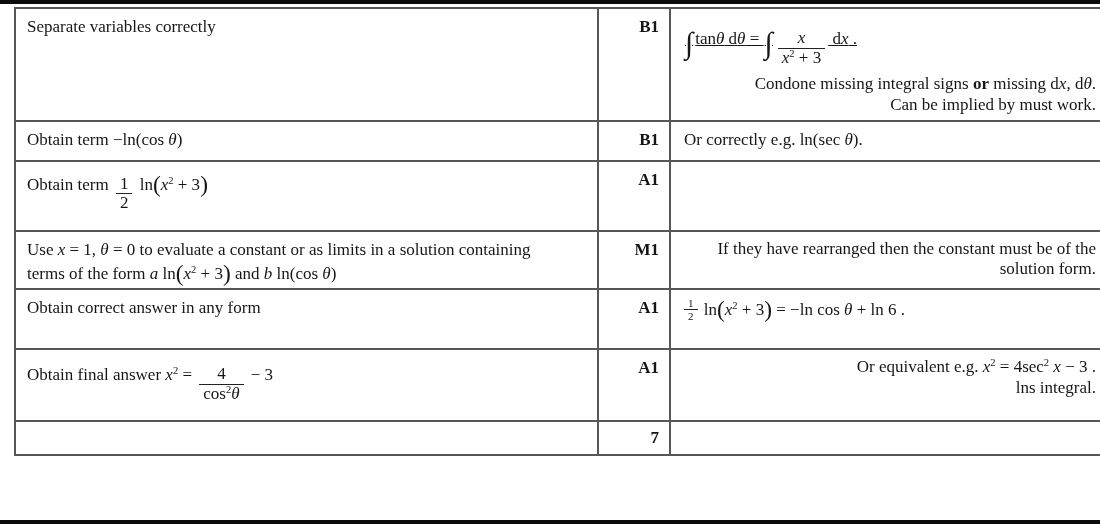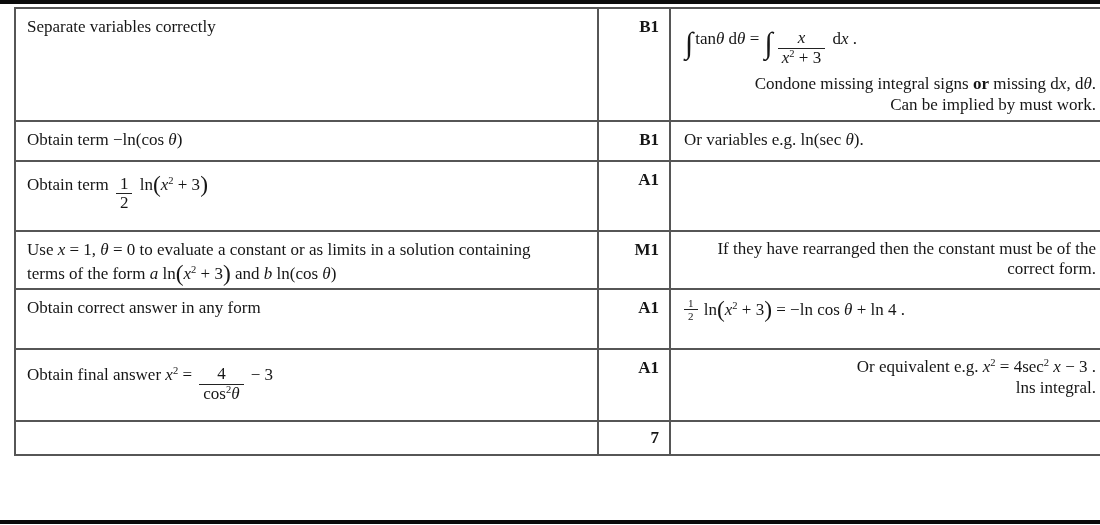--- a/index.html
+++ b/index.html
@@ -27,21 +27,21 @@
   .intg { font-size:30px; line-height:0; vertical-align:-0.30em; margin:0 2px 0 1px; }
   sup.s { font-size:0.62em; line-height:0; vertical-align:0.55em; }
   .bigp { font-size:1.38em; line-height:0; vertical-align:-0.10em; font-weight:300; }
 
   .frac { display:inline-block; text-align:center; line-height:1.08;
           vertical-align:-1.10em; margin:0 3px; }
   .frac .num { display:block; padding:0 4px; }
   .frac .den { display:block; border-top:1.5px solid #222; padding:0 4px; }
   .frac.sm { font-size:11px; line-height:1.12; vertical-align:-0.50em; margin:0 2px 0 0; }
 
-  .fline { line-height:40px; margin:3px 0 7px 0; white-space:nowrap; }
+  .fline { line-height:40px; margin:3px 0 7px 0; white-space:nowrap;text-decoration:underline; }
   .note { line-height:1.22;text-align:right; }
 </style>
 </head>
 <body>
 
 <div class="rule rule-top"></div>
 
 <table class="ms">
   <colgroup>
       <col style="width:583px">
@@ -56,46 +56,46 @@
     <td class="cmt">
       <div class="fline"><span class="intg">∫</span><span>tan</span><i>θ</i><span> d</span><i>θ</i><span> = </span><span class="intg">∫</span><span class="frac"><span class="num"><i>x</i></span><span class="den"><i>x</i><sup class="s">2</sup><span> + 3</span></span></span><span> d</span><i>x</i><span> .</span></div>
       <div class="note"><span>Condone missing integral signs </span><span class="b">or</span><span> missing d</span><i>x</i><span>, d</span><i>θ</i><span>.</span></div>
       <div class="note">Can be implied by must work.</div>
     </td>
   </tr>
 
   <tr class="h2">
     <td><span>Obtain term −ln(cos </span><i>θ</i><span>)</span></td>
     <td class="mark"><span>B1</span></td>
-    <td class="cmt"><span>Or variables e.g. ln(sec </span><i>θ</i><span>).</span></td>
+    <td class="cmt"><span>Or correctly e.g. ln(sec </span><i>θ</i><span>).</span></td>
   </tr>
 
 
   <tr class="h4">
     <td style="padding-top:12px"><span>Obtain term </span><span class="frac"><span class="num">1</span><span class="den">2</span></span><span> ln</span><span class="bigp">(</span><i>x</i><sup class="s">2</sup><span> + 3</span><span class="bigp">)</span></td>
     <td class="mark"><span>A1</span></td>
     <td class="cmt"></td>
   </tr>
 
   <tr class="h5">
     <td>
       <div><span>Use </span><i>x</i><span> = 1, </span><i>θ</i><span> = 0 to evaluate a constant or as limits in a solution containing</span></div>
       <div style="margin-top:3px"><span>terms of the form </span><i>a</i><span> ln</span><span class="bigp">(</span><i>x</i><sup class="s">2</sup><span> + 3</span><span class="bigp">)</span><span> and </span><i>b</i><span> ln(cos </span><i>θ</i><span>)</span></div>
     </td>
     <td class="mark"><span>M1</span></td>
     <td class="cmt">
       <div class="note">If they have rearranged then the constant must be of the</div>
-      <div class="note">correct form.</div>
+      <div class="note">solution form.</div>
     </td>
   </tr>
 
   <tr class="h6">
     <td><span>Obtain correct answer in any form</span></td>
     <td class="mark"><span>A1</span></td>
-    <td class="cmt"><span class="frac sm"><span class="num">1</span><span class="den">2</span></span><span> ln</span><span class="bigp">(</span><i>x</i><sup class="s">2</sup><span> + 3</span><span class="bigp">)</span><span> = −ln cos </span><i>θ</i><span> + ln 4 .</span></td>
+    <td class="cmt"><span class="frac sm"><span class="num">1</span><span class="den">2</span></span><span> ln</span><span class="bigp">(</span><i>x</i><sup class="s">2</sup><span> + 3</span><span class="bigp">)</span><span> = −ln cos </span><i>θ</i><span> + ln 6 .</span></td>
   </tr>
 
   <tr class="h7">
     <td style="padding-top:14px"><span>Obtain final answer </span><i>x</i><sup class="s">2</sup><span> = </span><span class="frac"><span class="num">4</span><span class="den"><span>cos</span><sup class="s">2</sup><i>θ</i></span></span><span> − 3</span></td>
     <td class="mark"><span>A1</span></td>
     <td class="cmt">
       <div class="note"><span>Or equivalent  e.g. </span><i>x</i><sup class="s">2</sup><span> = 4sec</span><sup class="s">2</sup><i> x</i><span> − 3 .</span></div>
       <div class="note">lns integral.</div>
     </td>
   </tr>

